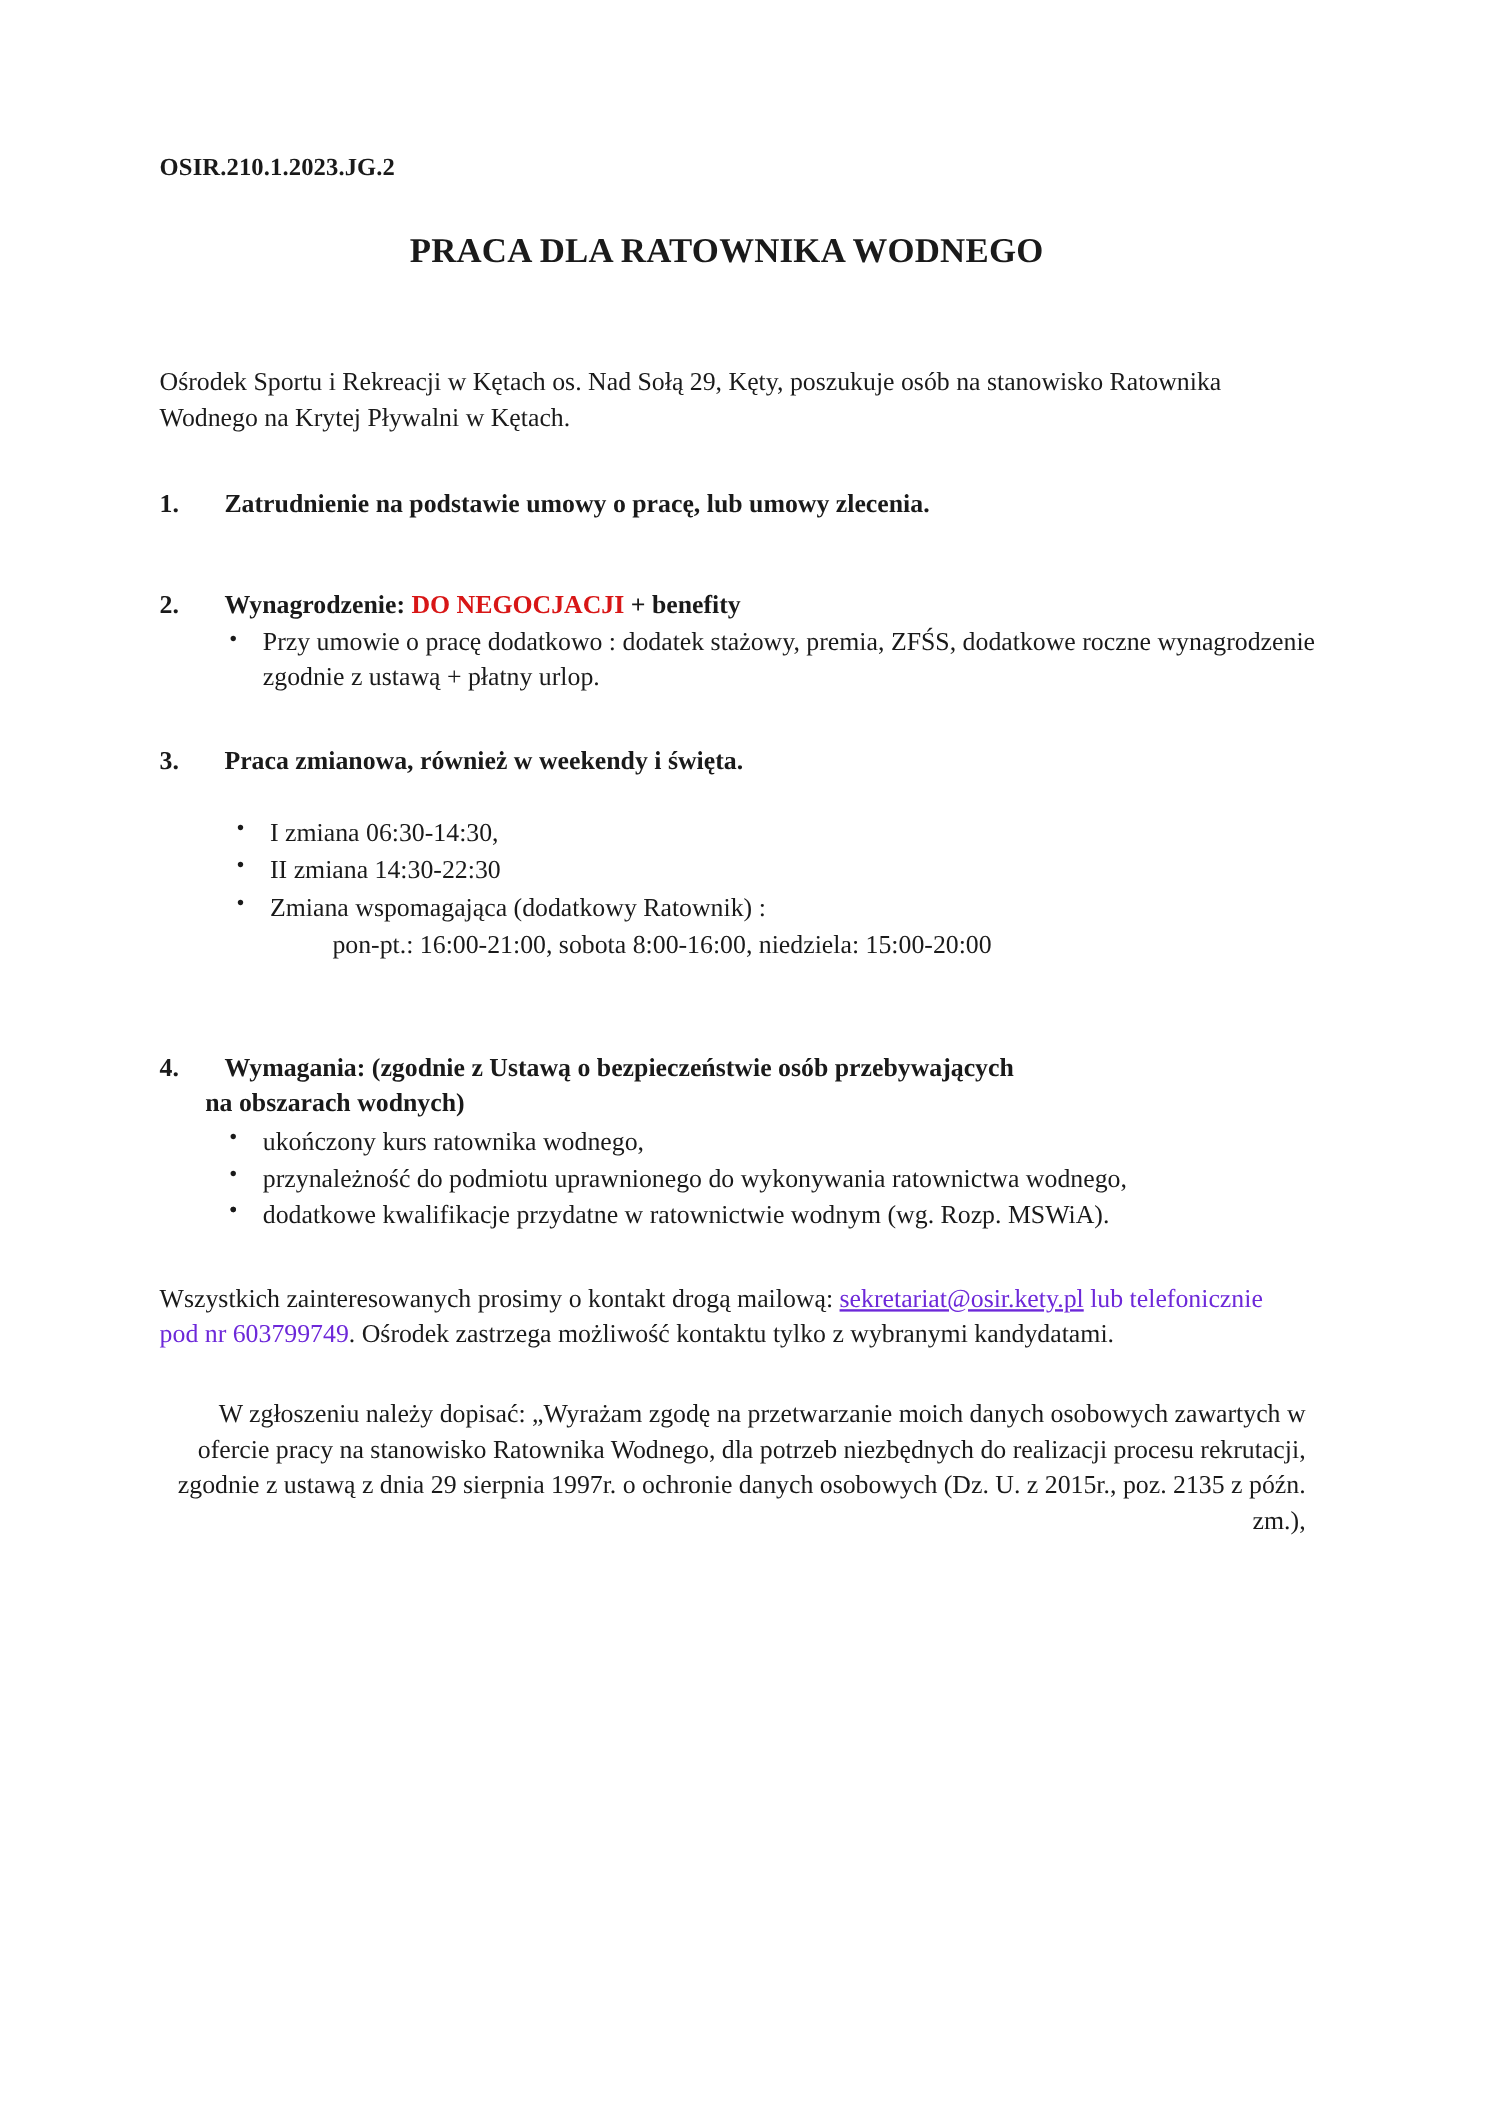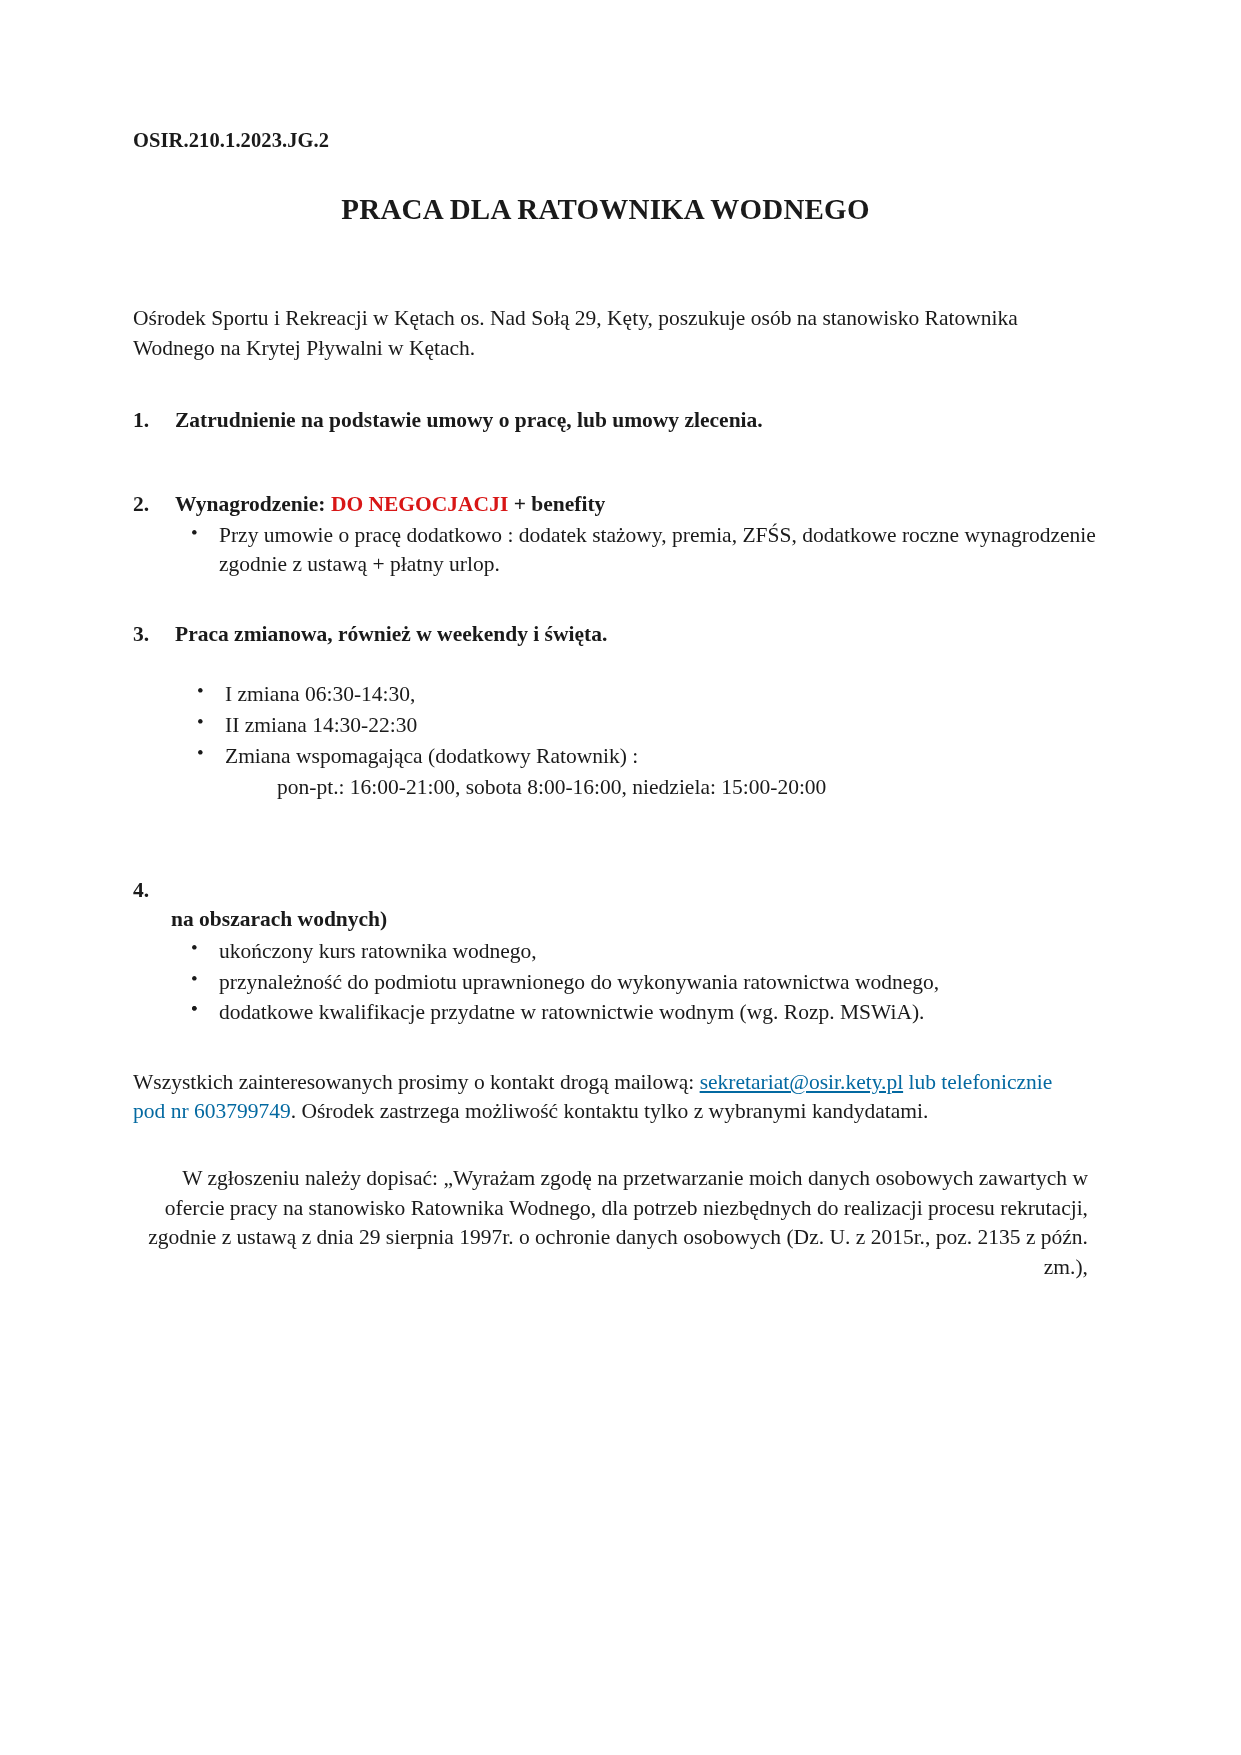--- a/index.html
+++ b/index.html
@@ -73,21 +73,21 @@
     position: absolute;
     left: 0;
     top: 0;
     font-weight: bold;
     font-size: 21.5px;
   }
   .item-head {
     font-weight: bold;
     font-size: 21.5px;
     line-height: 1.36;
-    margin: 4px;
+    margin: 16px;
   }
   .item-1 { margin-top: 43px; }
   .item-2 { margin-top: 54px; }
   .item-3 { margin-top: 40px; }
   .item-4 { margin-top: 72px; }
 
   .accent-red {
     color: #d81616;
     font-weight: bold;
   }
@@ -145,21 +145,21 @@
   
   .para {
     font-size: 21.5px;
     line-height: 1.38;
     width: 955px;
   }
   .contact-para { margin: 40px 0 0 0; }
   .consent-para { margin: 37px 0 0 0; text-align: right; }
 
   a.maillink, .link-plain {
-    color: #0369a1;
+    color: #6d28d9;
     text-decoration: none;
   }
   a.maillink {
     text-decoration: underline;
   }
   .link-plain {
     text-decoration: none;
   }
 
   
@@ -222,21 +222,21 @@
             <span class="dot">•</span>
             <span>Zmiana wspomagająca (dodatkowy Ratownik) :</span>
             <span class="sub-indent">pon-pt.: 16:00-21:00, sobota 8:00-16:00, niedziela: 15:00-20:00</span>
           </li>
         </ul>
       </li>
 
       <li class="item-4">
         <span class="num">4.</span>
         <span class="item-head">
-          <br>
+          <span>Wymagania: (zgodnie z Ustawą o bezpieczeństwie osób przebywających</span><br>
           <span>na obszarach wodnych)</span>
         </span>
         <ul class="bullets reqs">
           <li>
             <span class="dot">•</span>
             <span>ukończony kurs ratownika wodnego,</span>
           </li>
           <li>
             <span class="dot">•</span>
             <span>przynależność do podmiotu uprawnionego do wykonywania ratownictwa wodnego,</span>

